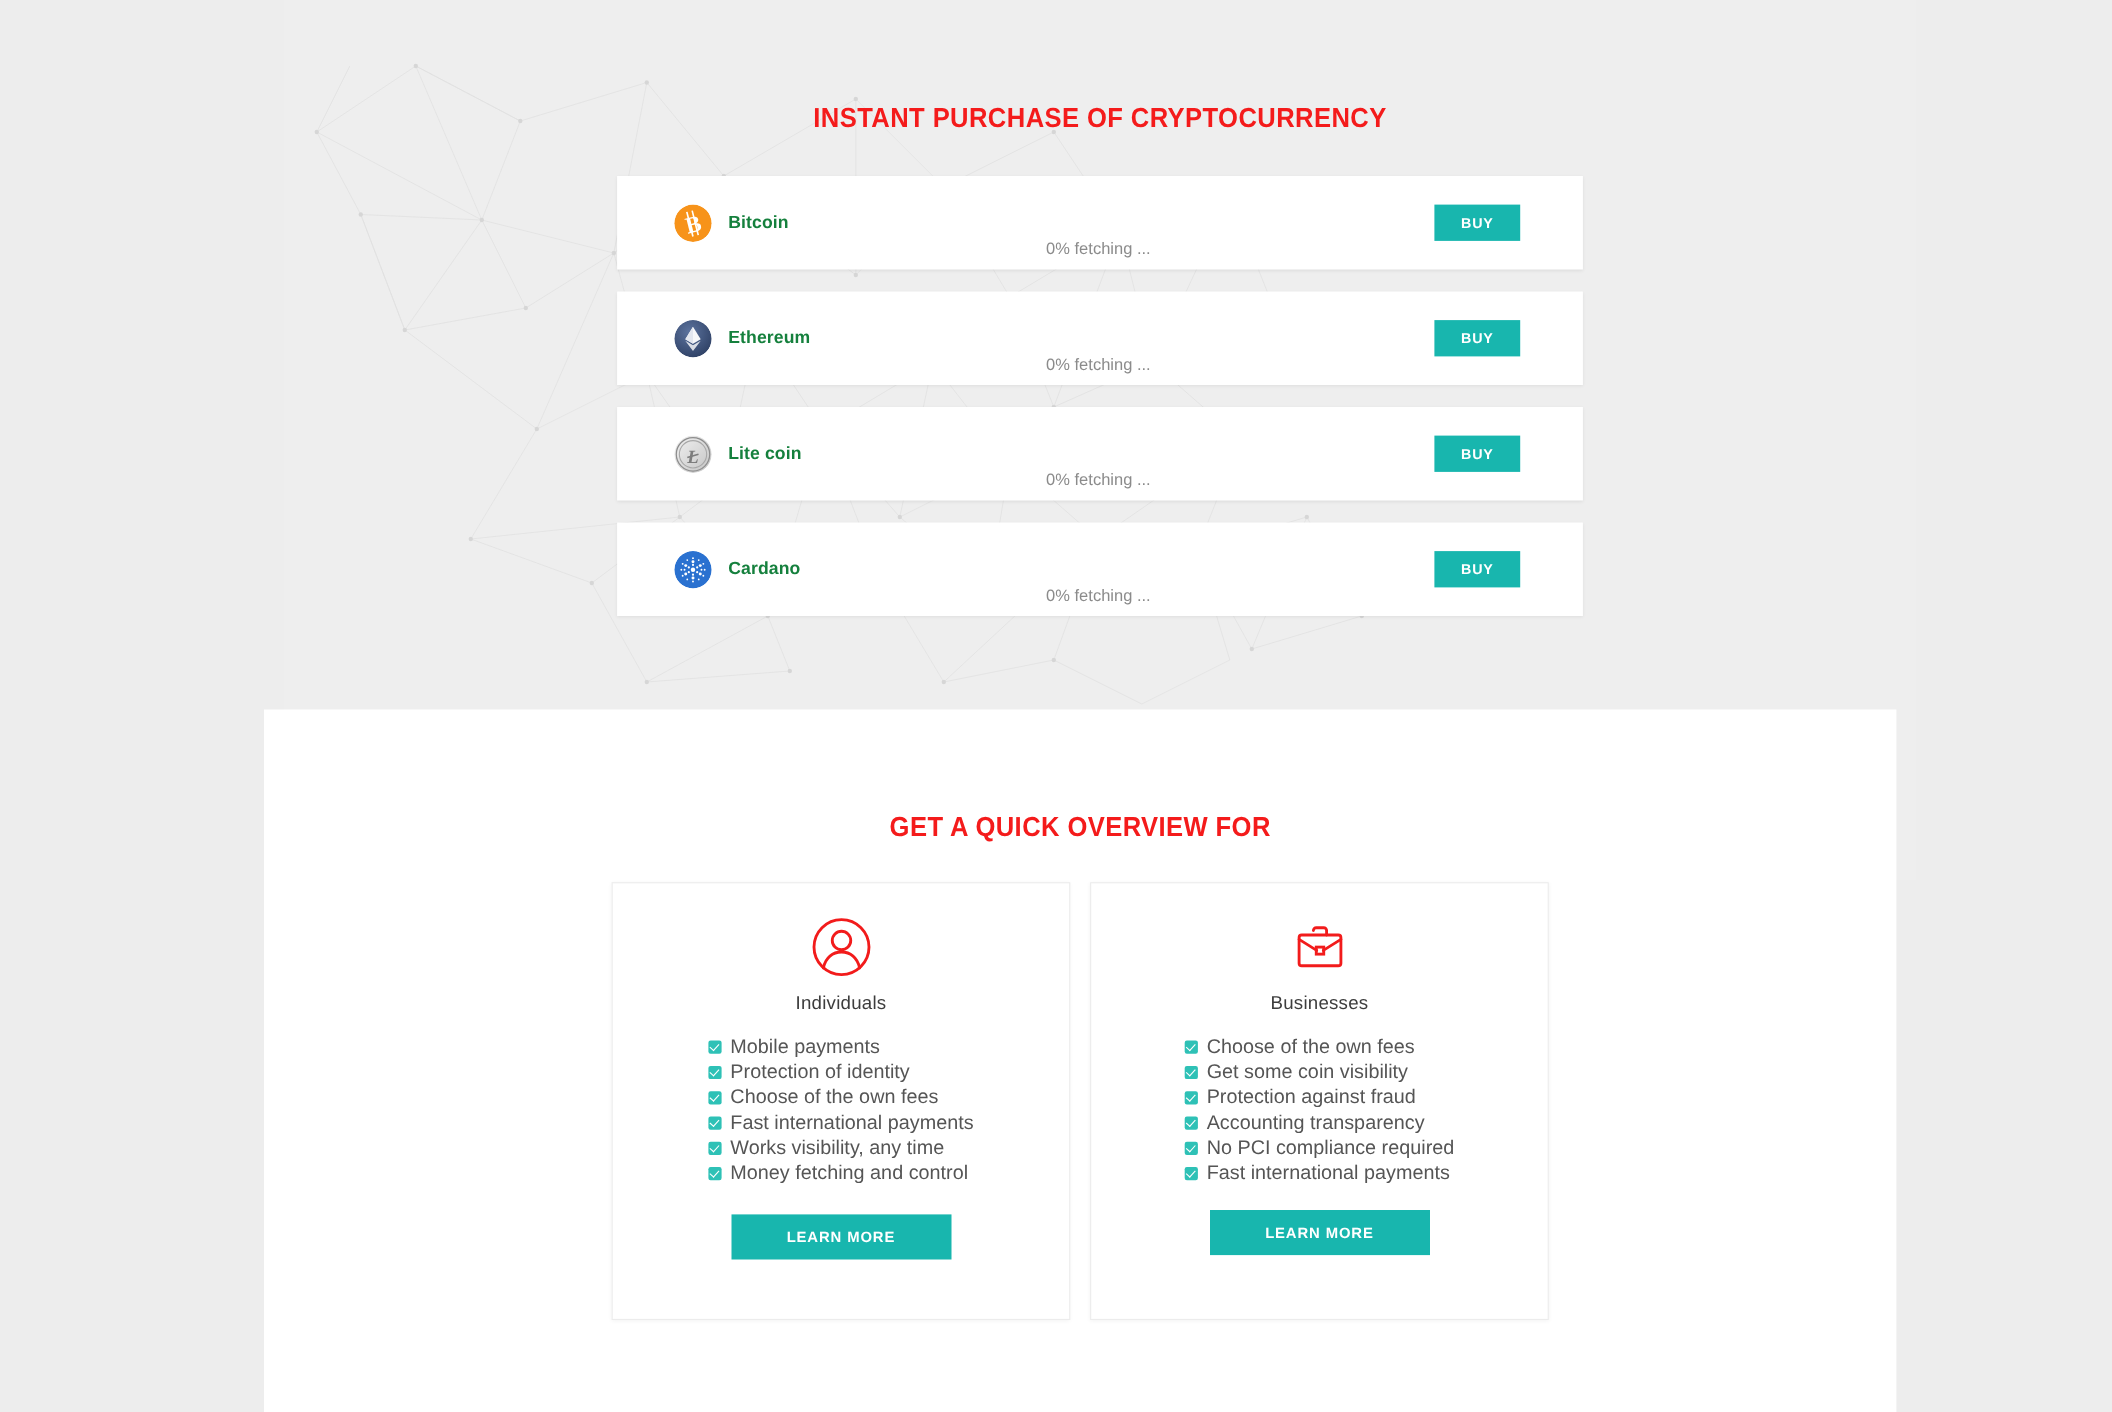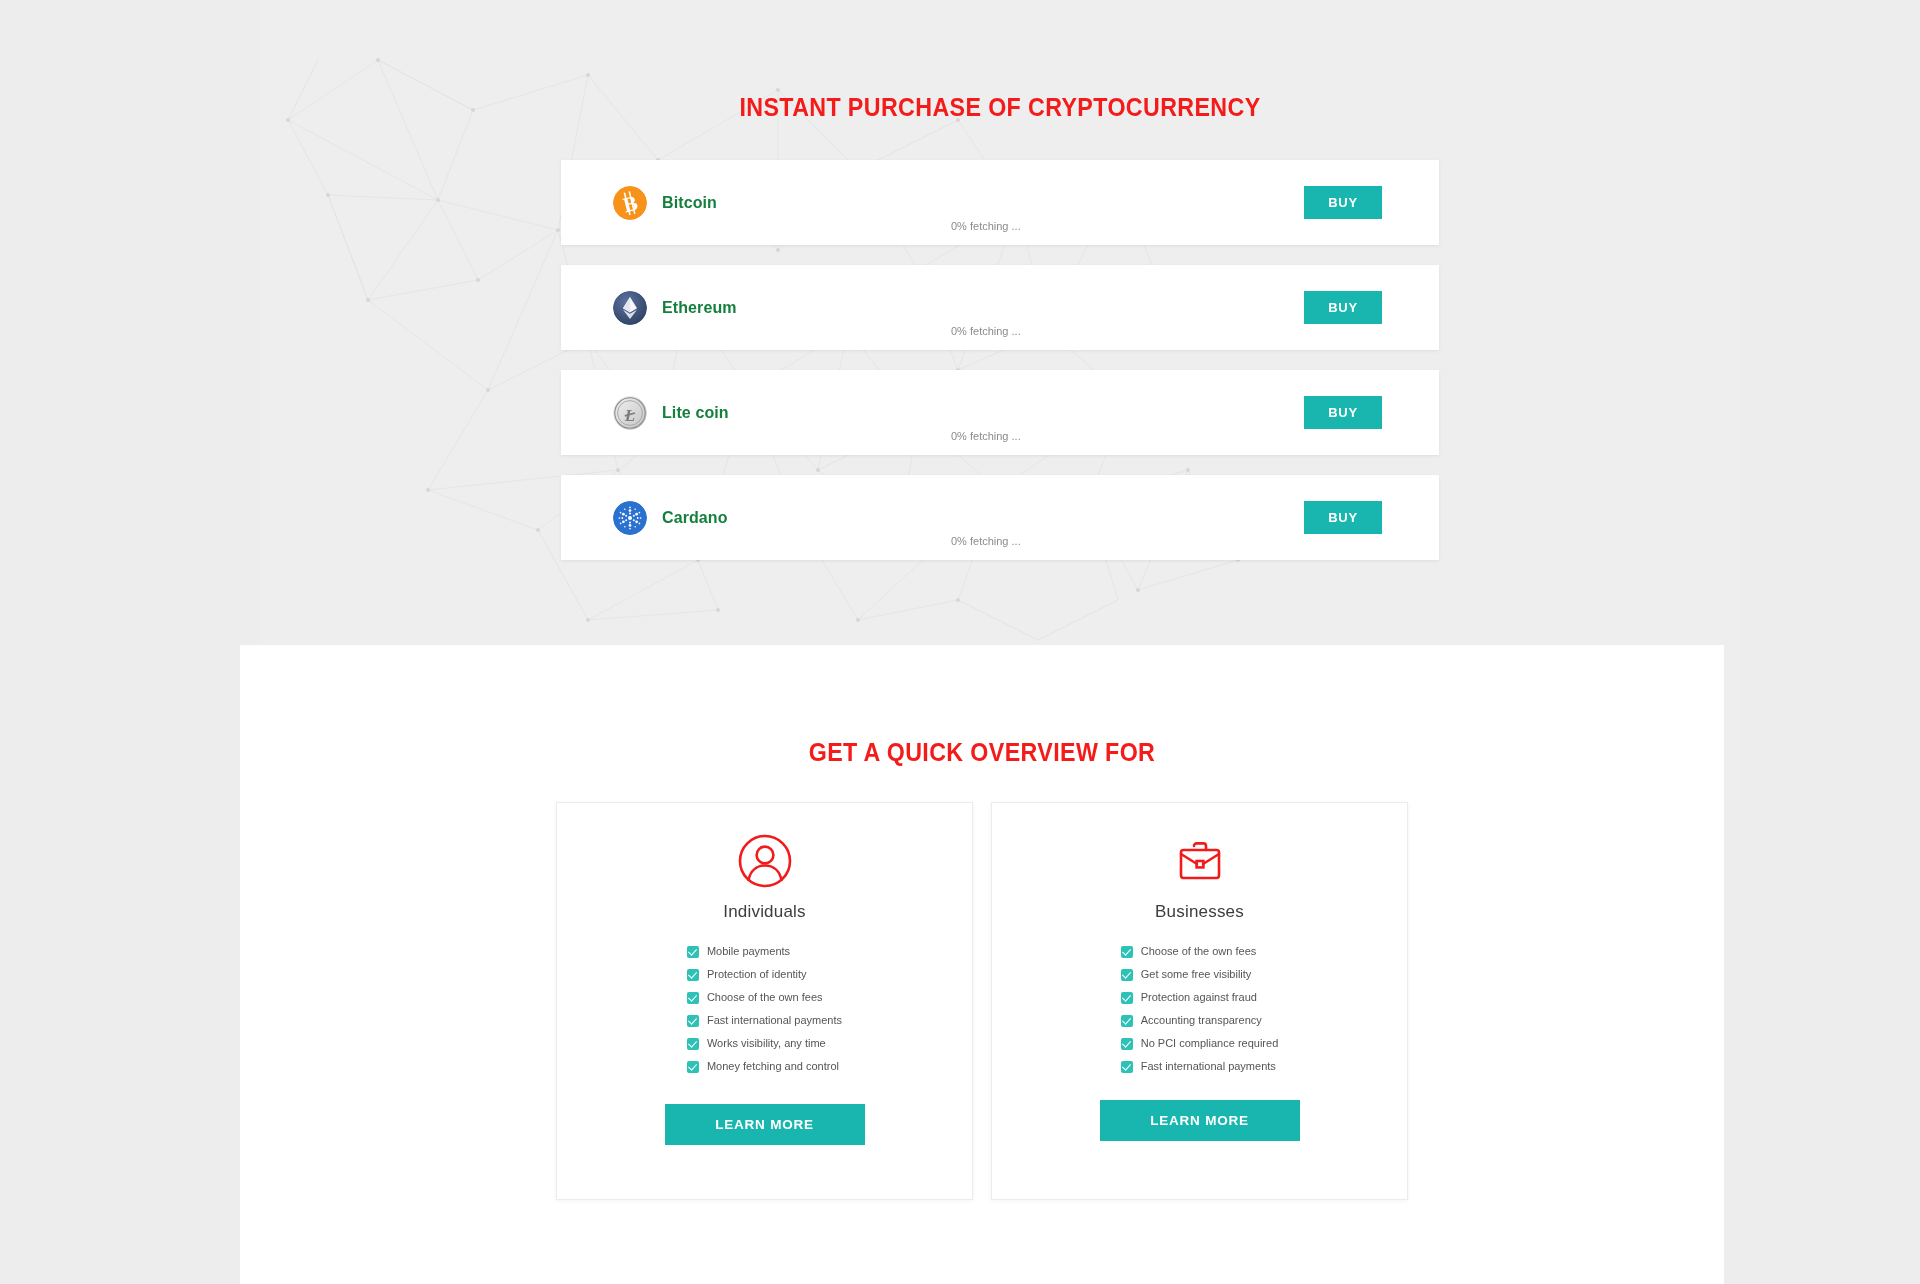--- a/index.html
+++ b/index.html
@@ -96,21 +96,21 @@
   .coin-name {
     font-size: 16px;
     font-weight: bold;
     color: #15803d;
     letter-spacing: .1px;
   }
 
   .coin-rate {
     position: absolute;
     left: 390px;
-    font-size: 11px;
+    font-size: 15px;
     color: #8b8b8b;
     margin-top: 47px;
   }
 
   .buy-btn {
     position: absolute;
     right: 57px;
     width: 78px;
     height: 33px;
     background: #18b6ae;
@@ -175,21 +175,21 @@
 
   .feature-list {
     list-style: none;
     margin-top: 18px;
   }
 
   .feature-item {
     display: flex;
     align-items: center;
     gap: 8px;
-    font-size: 11px;
+    font-size: 18px;
     color: #555555;
     line-height: 23px;
     margin-bottom: 0px;
   }
 
   .check-box {
     width: 12px;
     height: 12px;
     background: #2ec1b6;
     border-radius: 2px;
@@ -470,21 +470,21 @@
           <rect x="24.6" y="28" width="6.8" height="6.4" fill="none" stroke="#f21b1b" stroke-width="2.6"></rect>
         </svg>
         <div class="card-title">Businesses</div>
         <ul class="feature-list">
           <li class="feature-item">
             <span class="check-box"></span>
             <span>Choose of the own fees</span>
           </li>
           <li class="feature-item">
             <span class="check-box"></span>
-            <span>Get some free visibility</span>
+            <span>Get some coin visibility</span>
           </li>
           <li class="feature-item">
             <span class="check-box"></span>
             <span>Protection against fraud</span>
           </li>
           <li class="feature-item">
             <span class="check-box"></span>
             <span>Accounting transparency</span>
           </li>
           <li class="feature-item">

